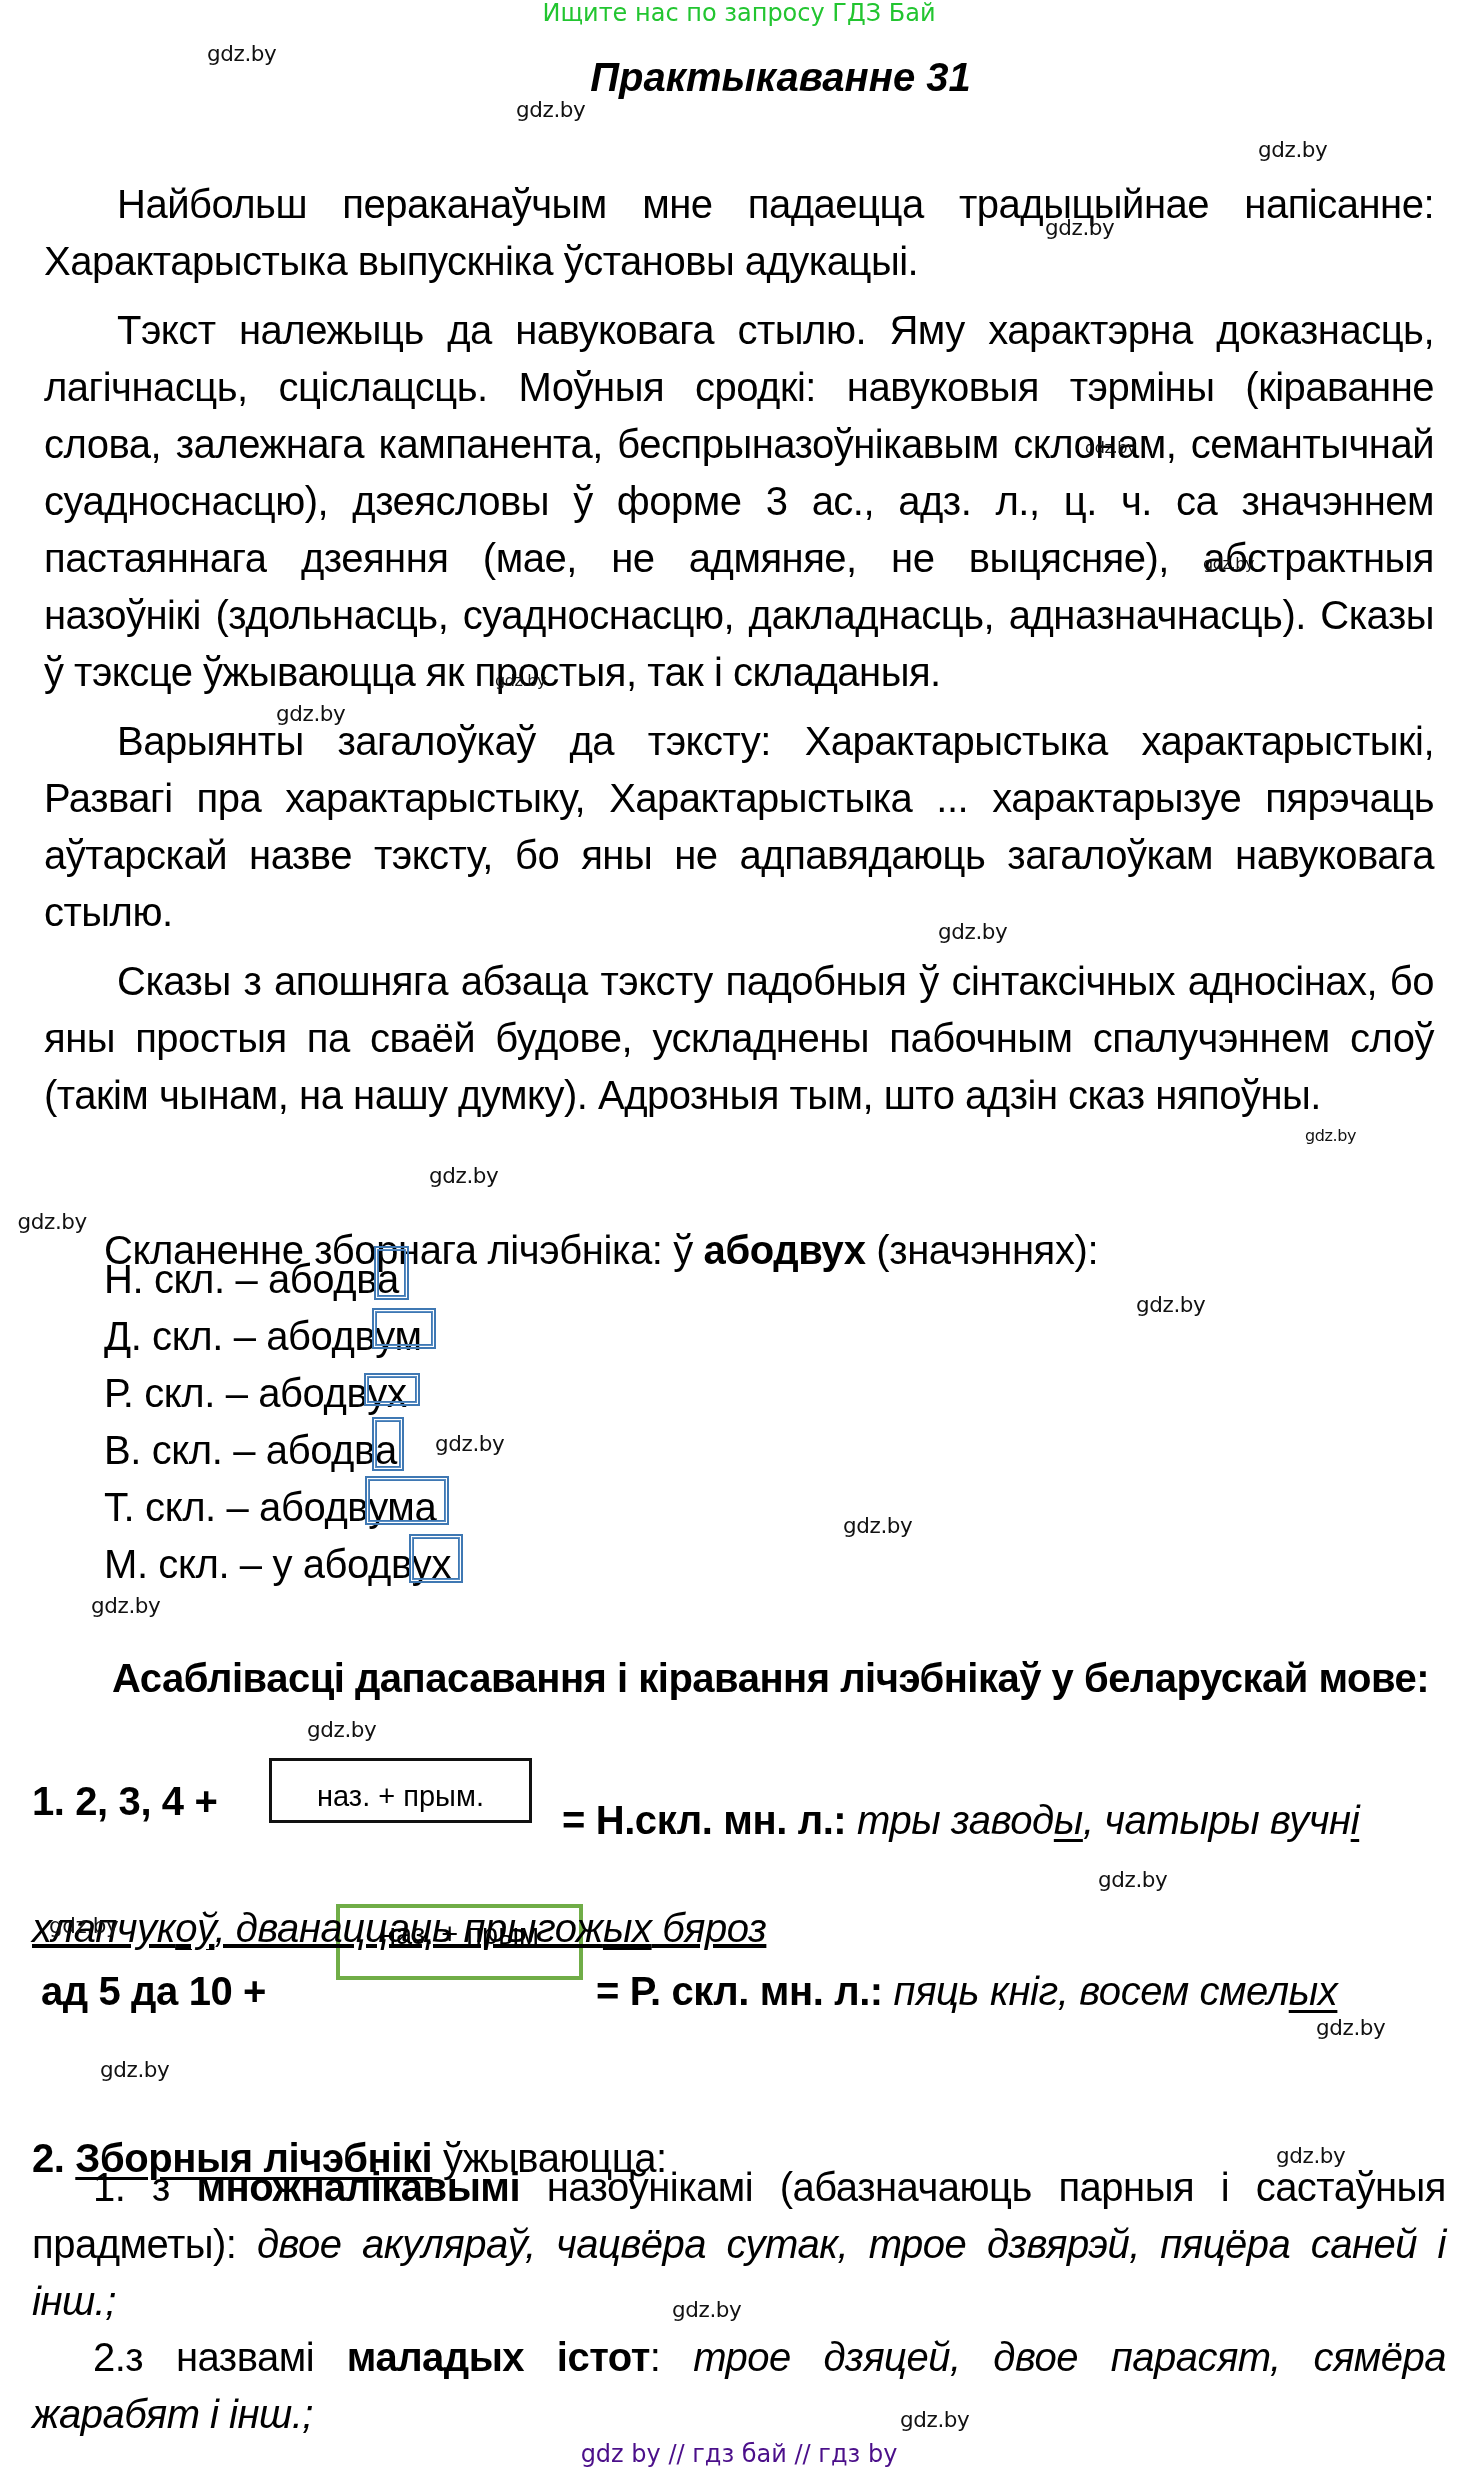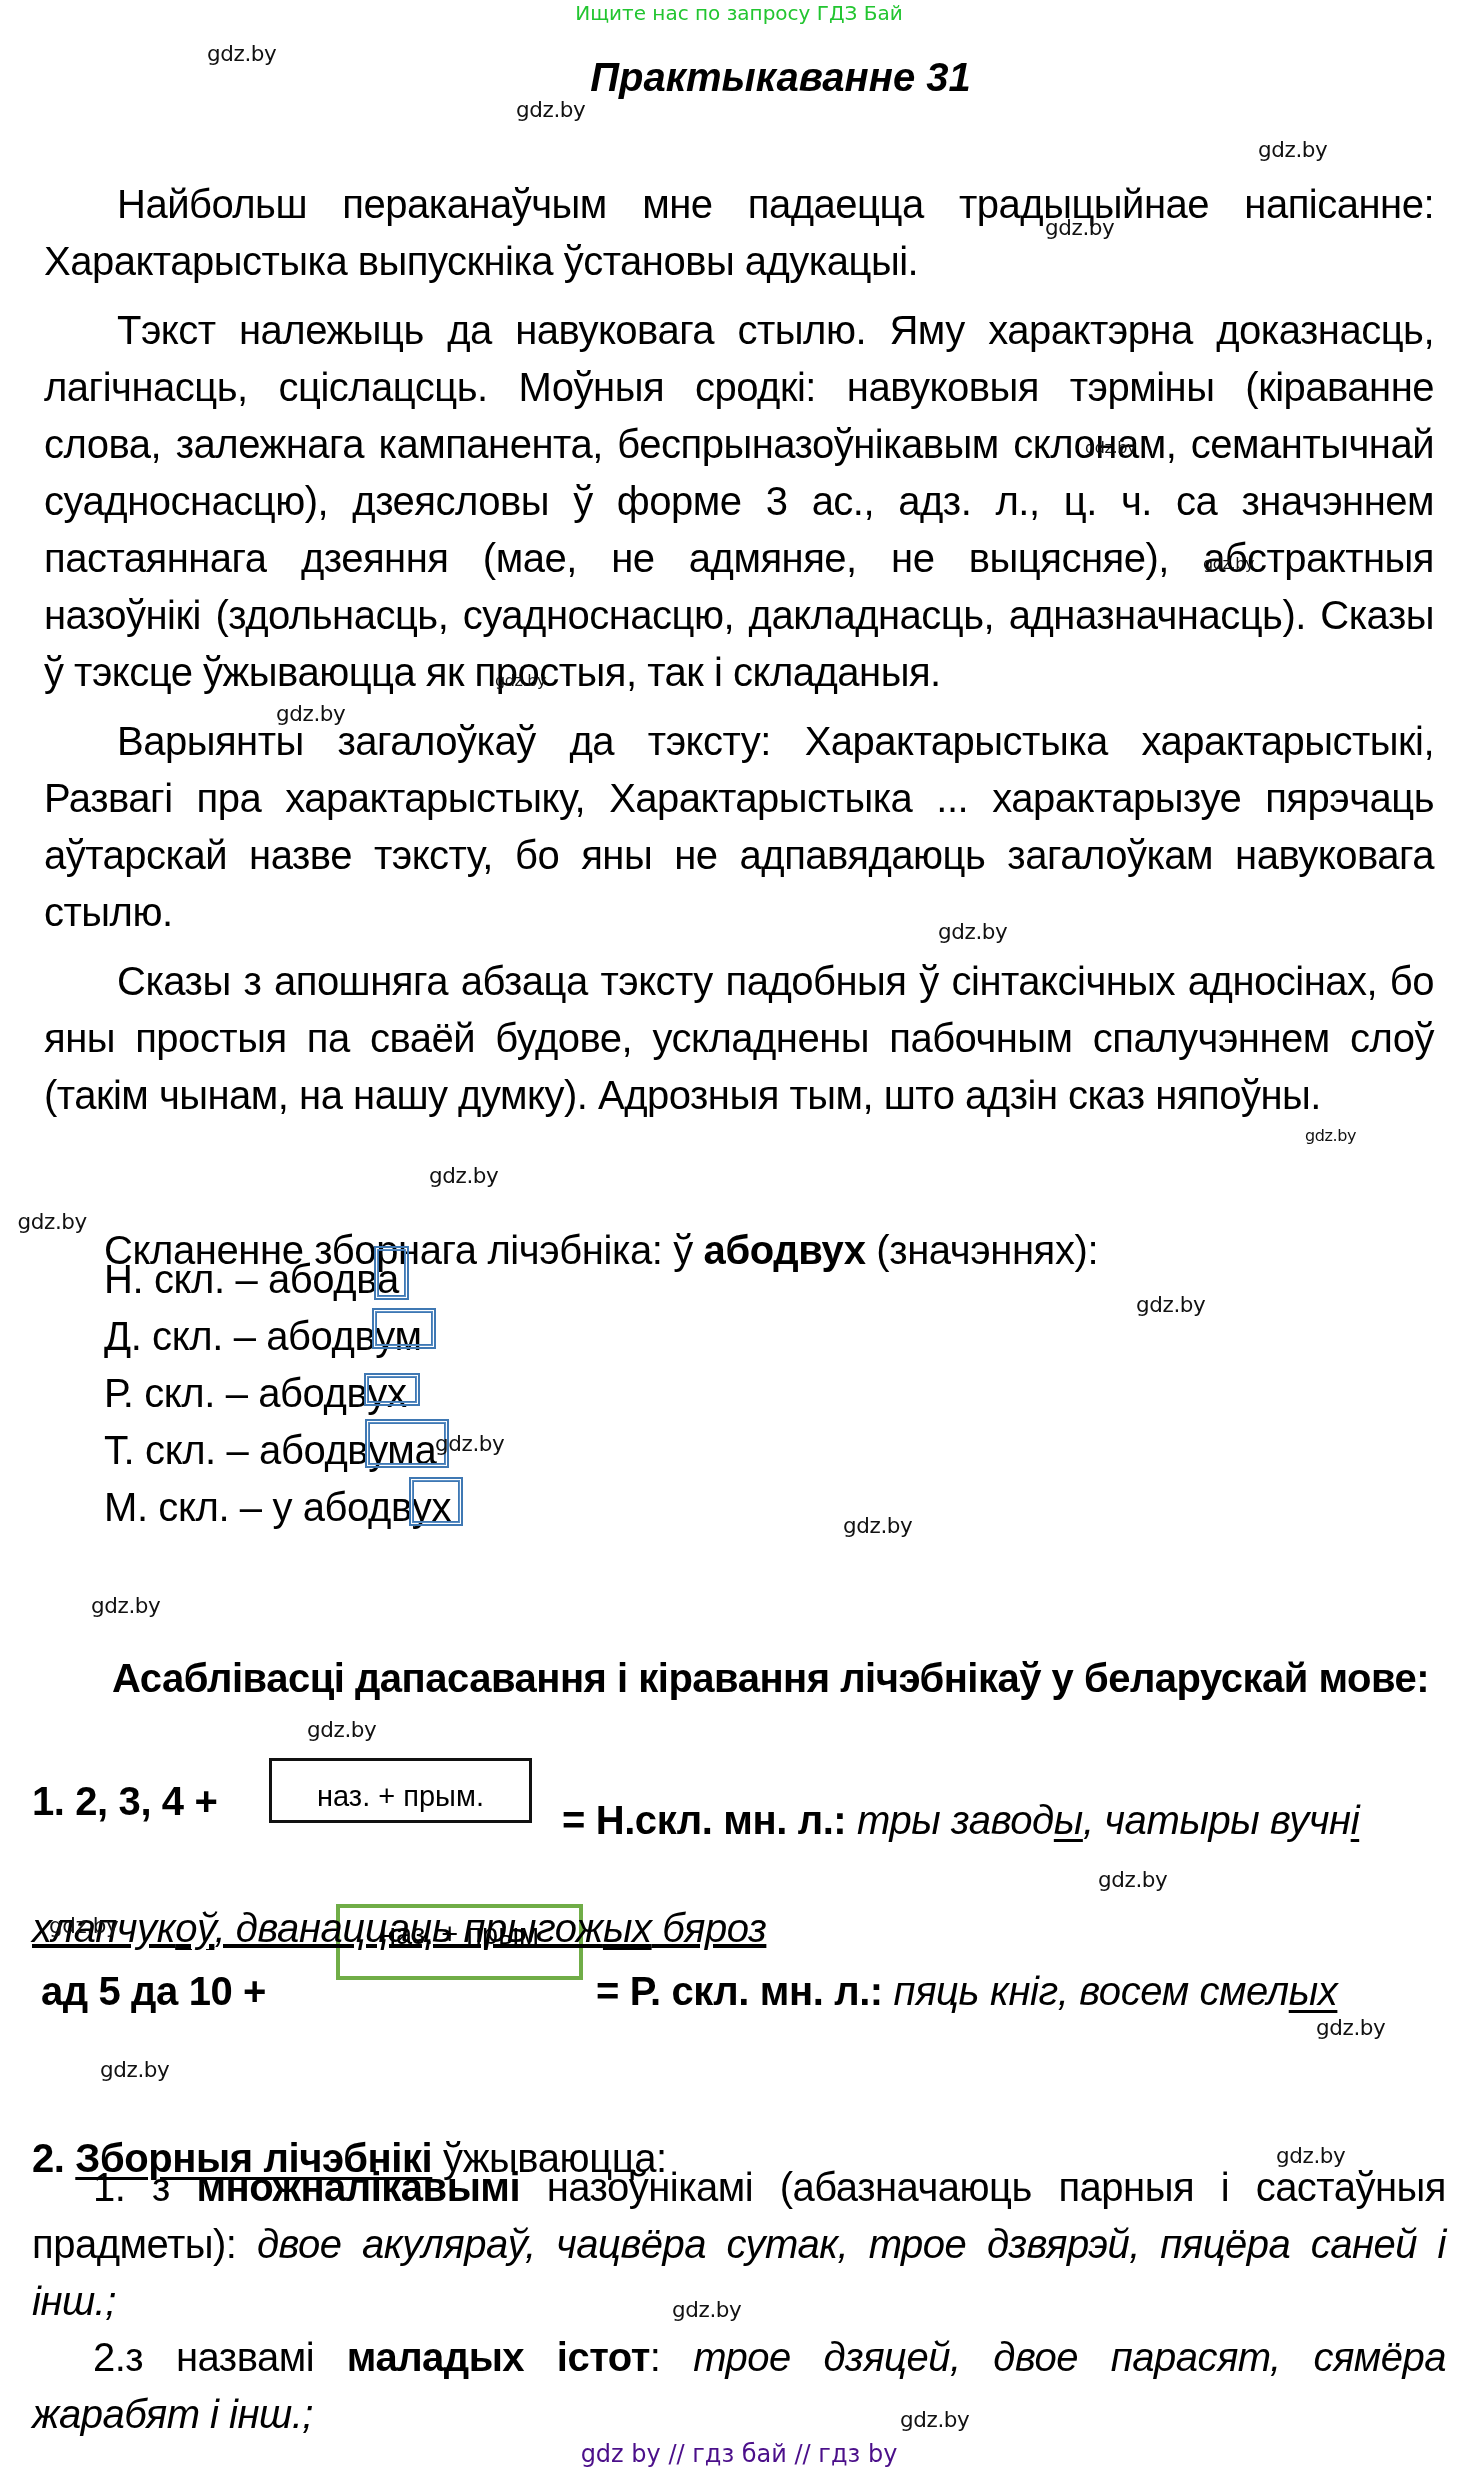--- a/index.html
+++ b/index.html
@@ -1,19 +1,19 @@
 <!DOCTYPE html>
 <html style="font-size:12.7px"><head>
 <meta charset="utf-8">
 <style>
   html, body { margin:0; padding:0; background:#ffffff; }
   body { width:1478px; height:2475px; position:relative; overflow:hidden;
          font-family:"Liberation Sans", "DejaVu Sans", sans-serif; color:#000; }
   .top-banner { position:absolute; top:0; left:0; width:1478px; text-align:center;
-         font-size:20px; line-height:27px; color:#22c530; font-family:"DejaVu Sans", sans-serif; }
+         font-size:24px; line-height:27px; color:#22c530; font-family:"DejaVu Sans", sans-serif; }
   .title { position:absolute; top:53px; left:0; width:1561px; text-align:center;
          font-size:40px; font-weight:bold; font-style:italic; line-height:48px; }
   .body-text { position:absolute; left:32px; width:1414px; font-size:40px; line-height:57px;
          text-align:justify; text-align-last:left; letter-spacing:-0.5px; }
   .para { margin:12px; text-indent:73px; }
   .wm { position:absolute; font-size:21.5px; color:#111; font-family:"DejaVu Sans", sans-serif; letter-spacing:-0.4px; }
   .wm.sm { font-size:16px; }
   .decl { position:absolute; left:104px; font-size:40px; line-height:57px; letter-spacing:-0.4px; }
   .decl-row { position:relative; height:57px; white-space:nowrap; }
   .ending { position:relative; display:inline-block; }
@@ -49,20 +49,23 @@
 
 <div class="decl" style="top:1251px;">
   <div class="decl-row">
     <span>Н. скл. –  абодв</span><span class="ending"><span>а</span><span class="ending-box" style="left:-3.2px; top:-4.8px; width:35px; height:54px;"></span></span>
   </div>
   <div class="decl-row">
     <span>Д. скл. – абодв</span><span class="ending"><span>ум</span><span class="ending-box" style="left:-3.2px; top:0px; width:64px; height:41px;"></span></span>
   </div>
   <div class="decl-row">
     <span>Р. скл. – абодв</span><span class="ending"><span>ух</span><span class="ending-box" style="left:-3.2px; top:8px; width:56px; height:33px;"></span></span>
+  </div>
+  <div class="decl-row">
+    <span>В. скл. – абодв</span><span class="ending"><span>а</span><span class="ending-box" style="left:-3.2px; top:-4.8px; width:32px; height:54px;"></span></span>
   </div>
   <div class="decl-row">
     <span>Т. скл. – абодв</span><span class="ending"><span>ума</span><span class="ending-box" style="left:-3.2px; top:-3.2px; width:84px; height:49px;"></span></span>
   </div>
   <div class="decl-row">
     <span>М. скл. – у абодв</span><span class="ending"><span>ух</span><span class="ending-box" style="left:-3.2px; top:-1.6px; width:54px; height:49px;"></span></span>
   </div>
 </div>
 
 <div class="body-text bold" style="top:1650px; text-indent:80px; text-align-last:left;">Асаблівасці дапасавання і кіравання лічэбнікаў у беларускай мове:</div>

